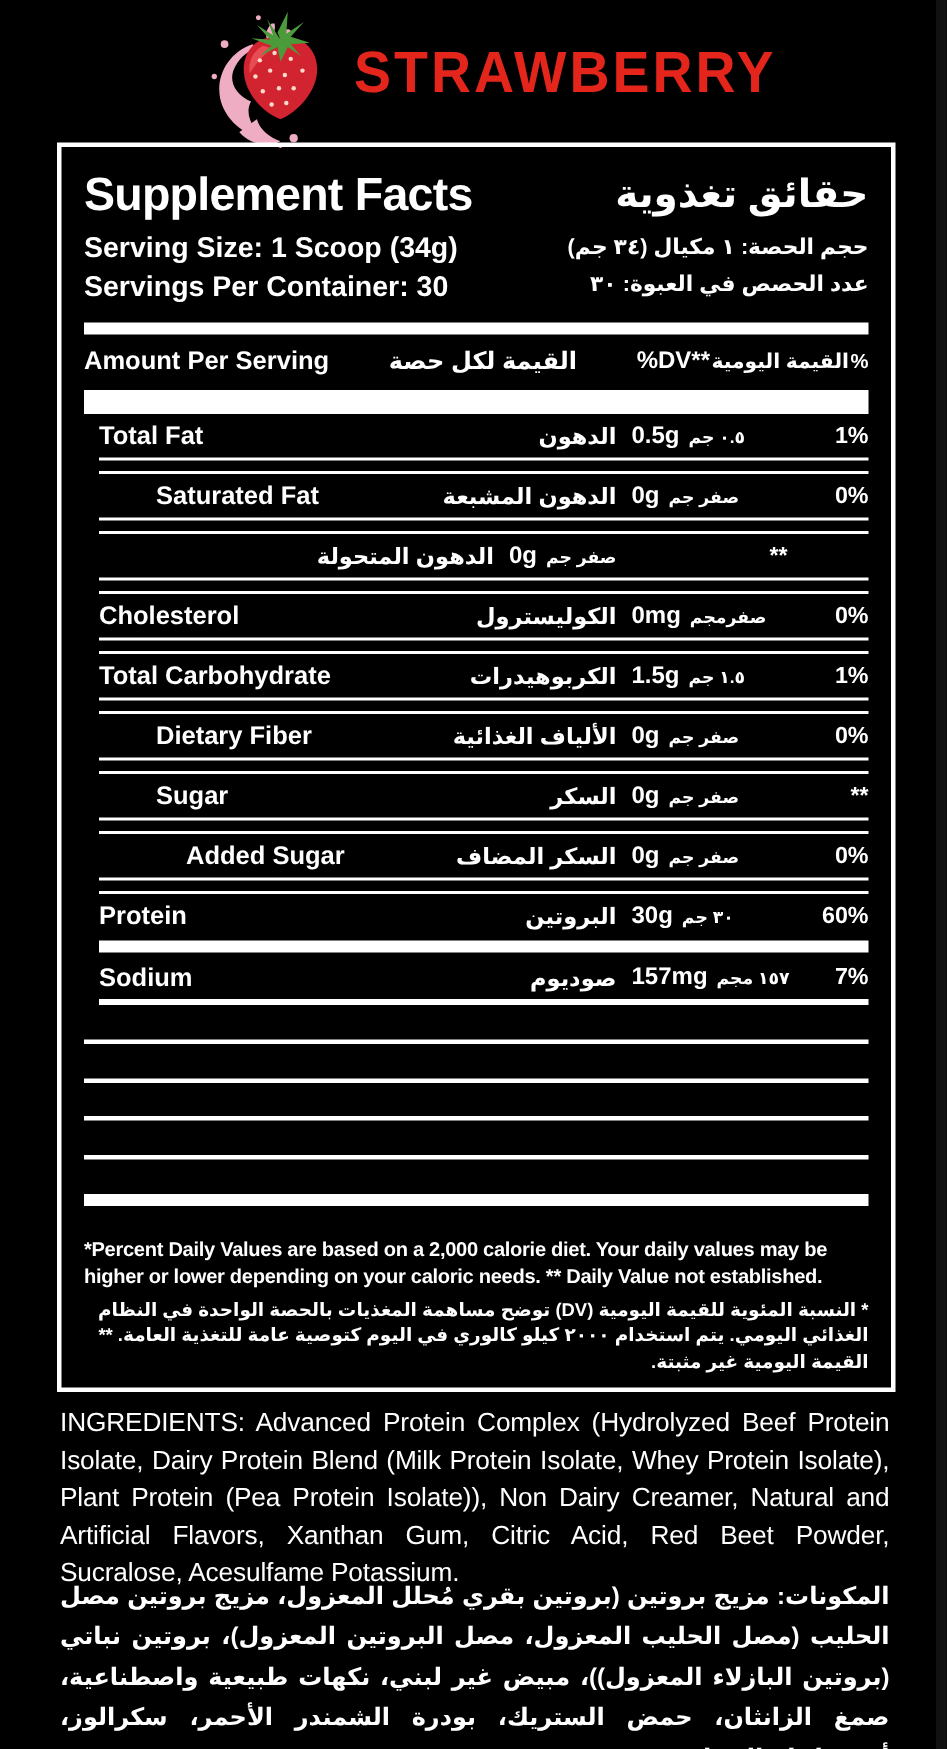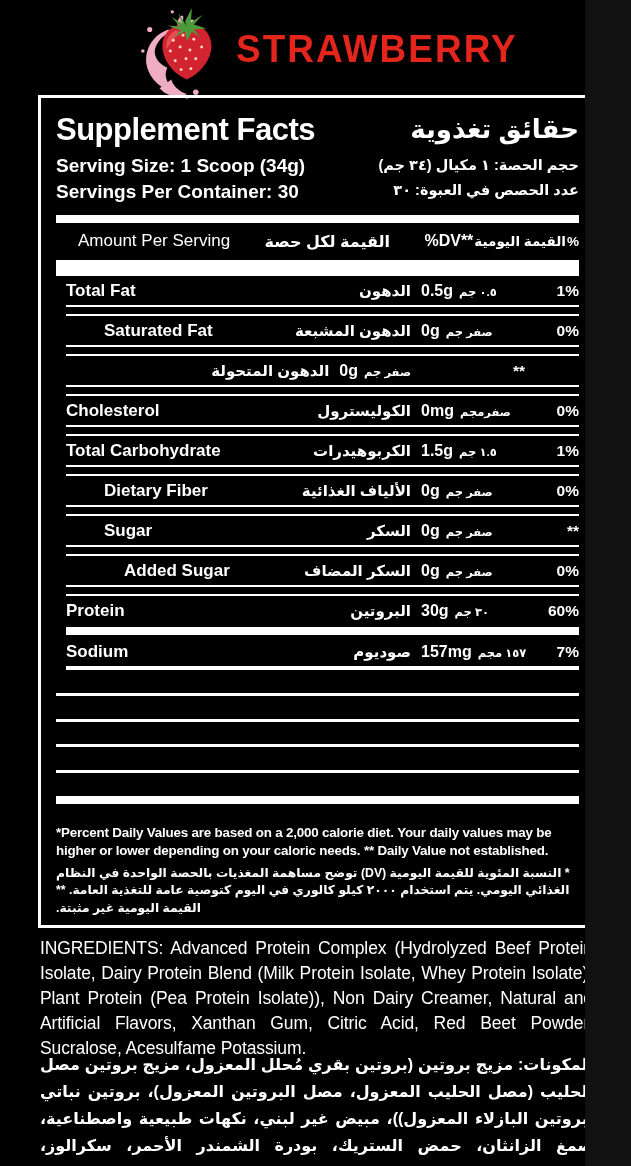--- a/index.html
+++ b/index.html
@@ -1,36 +1,36 @@
 <!DOCTYPE html>
 <html><head>
 <meta charset="utf-8">
 <style>
   html,body{margin:0;padding:0;background:#111;}
   .canvas{position:relative;width:585px;height:1166px;background:#000;color:#fff;
-    font-family:"Liberation Sans","DejaVu Sans",sans-serif;overflow:hidden;}
+    font-family:"Liberation Sans","DejaVu Sans",sans-serif;overflow:hidden;padding-left:39px;}
   
   .flavor{position:absolute;top:0;left:0;width:100%;height:96px;}
   .berry{position:absolute;left:136px;top:2px;width:98px;height:98px;}
   .flavor-name{position:absolute;left:236px;top:28px;font-size:37px;font-weight:700;
     letter-spacing:2px;transform:scaleY(1.05);}
   
   .box{position:absolute;left:38px;top:95px;width:559px;height:833px;border:3px solid #fff;
     box-sizing:border-box;padding:8px 15px 8px;display:flex;flex-direction:column;}
   .title-row{display:flex;justify-content:space-between;align-items:flex-start;margin-top:6px;gap:16px;}
   .title-en{font-size:31px;font-weight:700;letter-spacing:-.5px;}
   .title-ar{font-size:26px;font-weight:700;padding-top:2px;}
   .serving-row{display:flex;justify-content:space-between;margin-top:5px;}
   .srv-en div{font-size:19px;font-weight:700;line-height:1.35;}
   .srv-ar{text-align:right;}
   .srv-ar div{font-size:14.5px;font-weight:700;line-height:1.75;}
   .bar{height:8px;background:#fff;flex:none;}
   .b1{margin-top:11px;}
   .hdr-row{display:flex;justify-content:space-between;align-items:center;padding:8px 0 9px;}
-  .hdr-en{font-size:17px;font-weight:400;margin-left:22px;}
+  .hdr-en{font-size:17px;font-weight:700;}
   .hdr-ar{font-size:16px;font-weight:700;}
   .dv-hdr{display:flex;align-items:baseline;gap:1px;font-weight:700;}
   .dv-latin{font-size:16px;}
   .dv-arabic{font-size:13.5px;}
   .dv-pct{font-size:13.5px;}
   .cal-row{display:flex;align-items:center;padding:12px 0 11px;}
   .cal-en{font-size:21px;font-weight:700;}
   .cal-ar{font-size:18.5px;font-weight:700;margin-left:12px;}
   .cal-val{font-size:18px;font-weight:700;margin-left:46px;}
   .rows{display:flex;flex-direction:column;margin-left:10px;}
@@ -46,21 +46,21 @@
   .n-dv{font-size:15.5px;font-weight:700;text-align:right;}
   .sep{flex:none;}
   .sep-double{height:7px;border-top:2px solid #fff;border-bottom:2px solid #fff;}
   .sep-thick{height:8px;background:#fff;margin:2px 0;}
   .sep-line{height:0;border-top:4px solid #fff;}
   .empty-rows{flex:1;display:flex;flex-direction:column;}
   .empty-seg{flex:1;}
   .empty-seg.lined{border-bottom:3px solid #fff;}
   .b4{margin-top:0;}
   .fn-en{font-size:13.4px;font-weight:700;line-height:1.33;margin-top:20px;letter-spacing:-.2px;}
-  .fn-ar{font-size:12.3px;font-weight:700;line-height:1.42;margin-top:5px;text-align:left;}
+  .fn-ar{font-size:12.3px;font-weight:700;line-height:1.42;margin-top:5px;text-align:right;}
   
   .ing-en{position:absolute;left:40px;top:936px;width:553px;font-size:17.5px;line-height:1.43;
     text-align:justify;letter-spacing:-.1px;}
   .ing-ar{position:absolute;left:40px;top:1052px;width:553px;font-size:16px;font-weight:700;
     line-height:1.68;text-align:justify;}
 </style>
 </head>
 <body>
 
 <div class="canvas">

